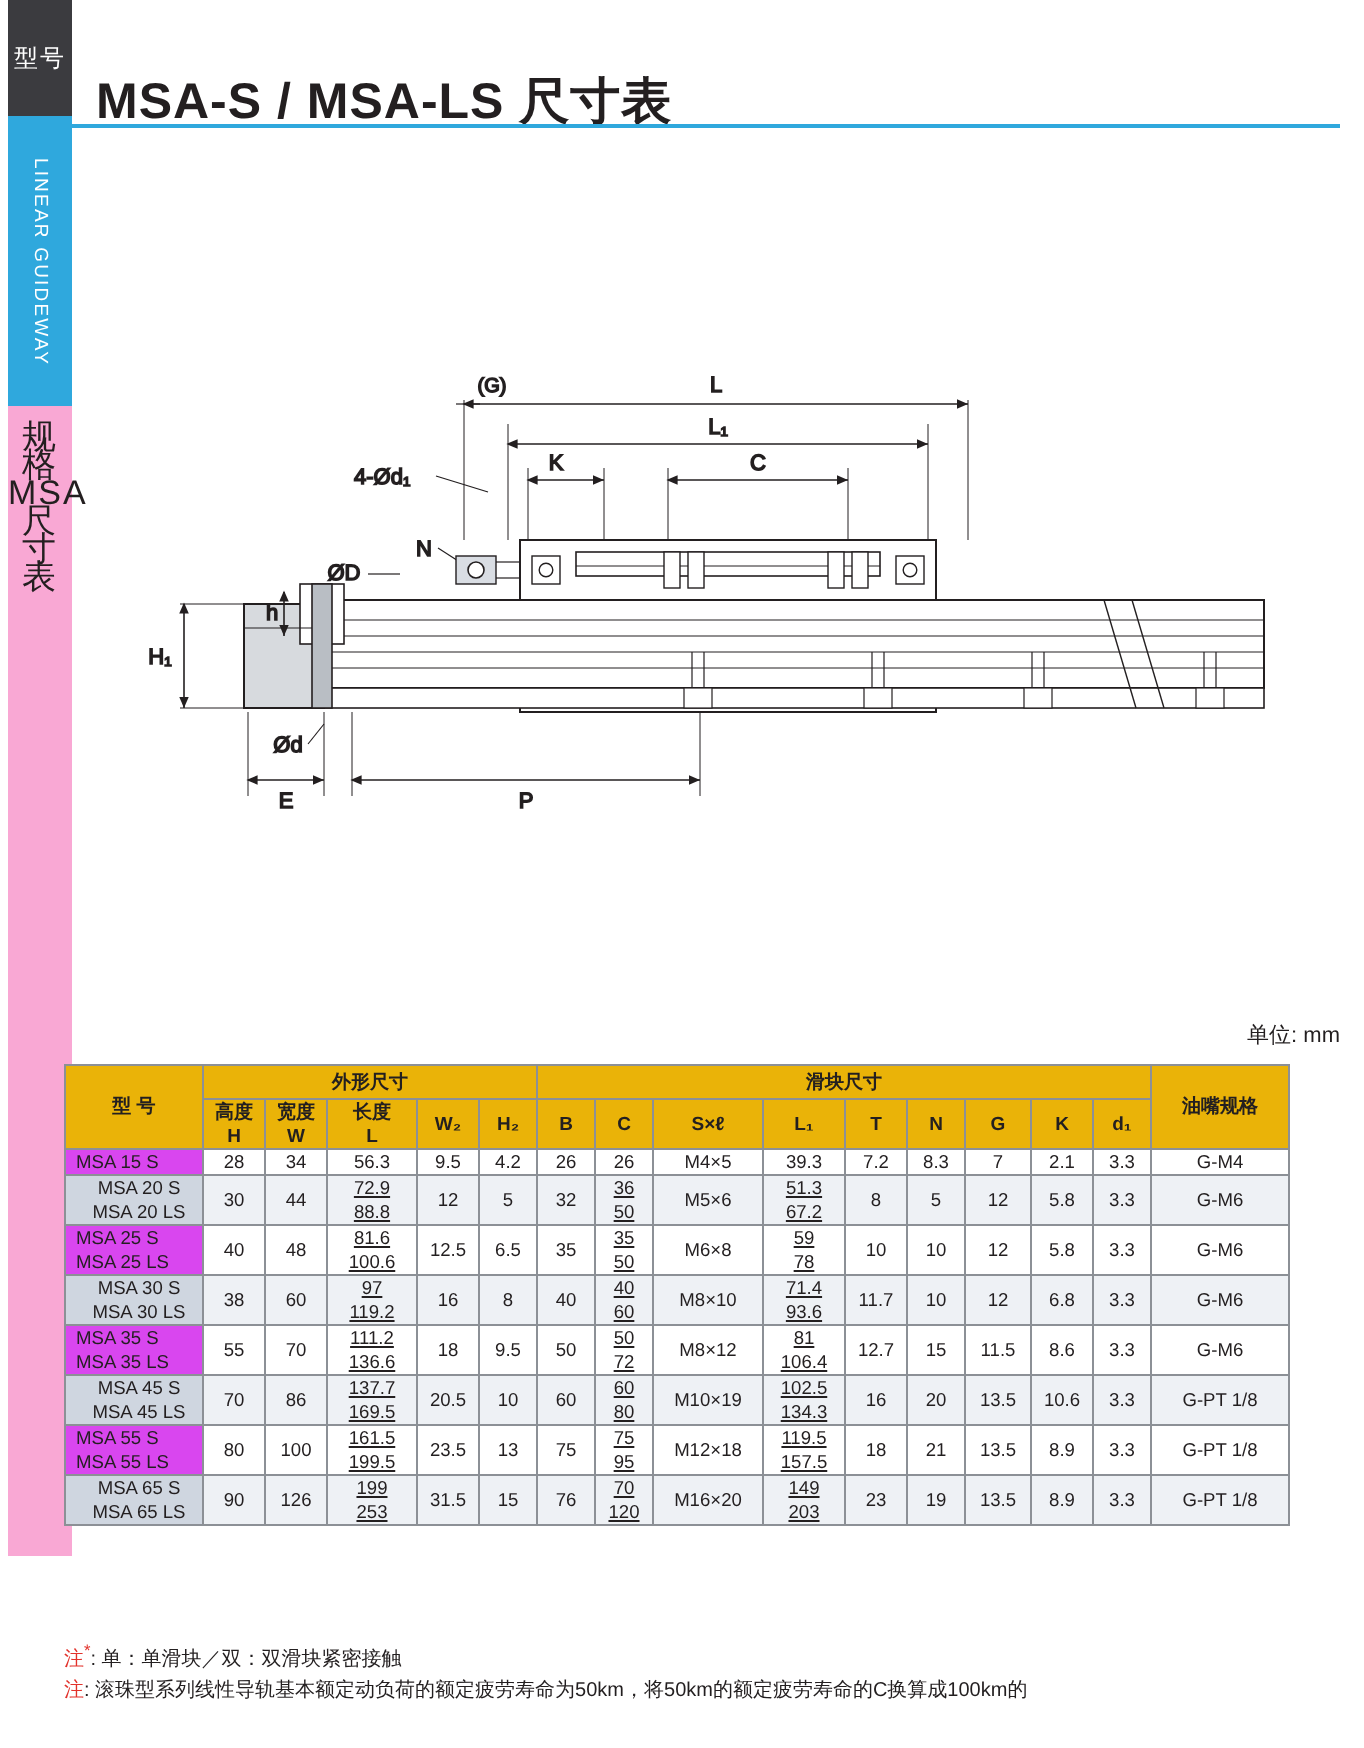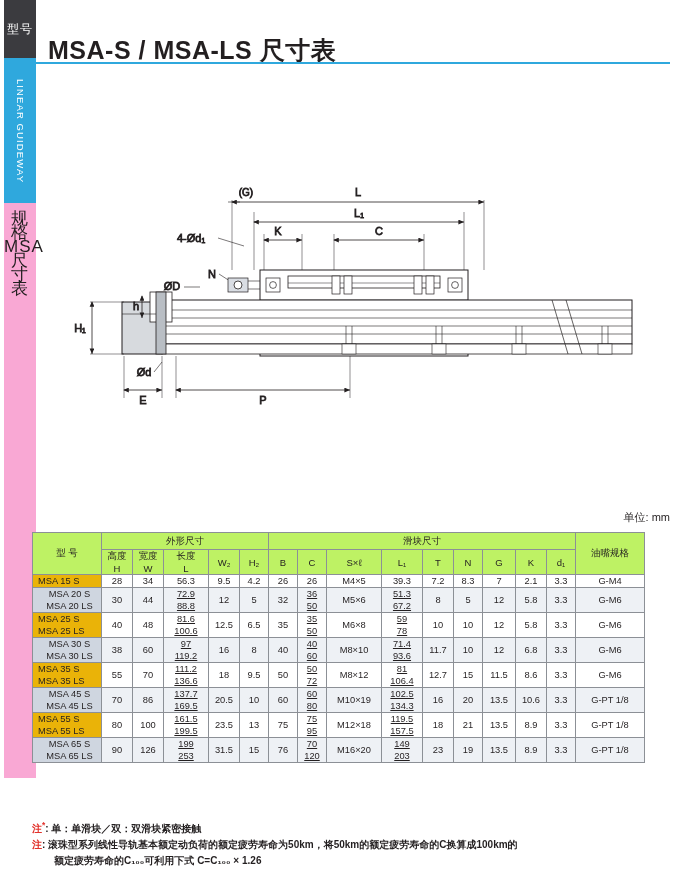--- a/index.html
+++ b/index.html
@@ -44,36 +44,36 @@
   }
   
   table.spec{
     position:absolute;left:32px;top:532px;border-collapse:collapse;
     font-size:9.3px;color:#231f20;
   }
   table.spec th,table.spec td{
     border:1px solid #8c9096;text-align:center;vertical-align:middle;padding:0;
   }
   table.spec thead th{
-    background:#bef264;font-weight:normal;font-size:9.5px;height:17px;
+    background:#eab308;font-weight:bold;font-size:9.5px;height:17px;
   }
   table.spec thead th.grp{height:16px;}
   table.spec td.model{
-    background:#eab308;text-align:left;padding-left:5px;font-size:9.3px;line-height:12px;
+    background:#d946ef;text-align:left;padding-left:5px;font-size:9.3px;line-height:12px;
     white-space:nowrap;
   }
   table.spec tr.alt td{background:#eef1f5;}
   table.spec tr.alt td.model{background:#cfd6e0;text-align:center;}
   td.two{line-height:12px;text-decoration:underline;}
   
   .notes{
     position:absolute;left:32px;top:818px;width:640px;font-size:10px;line-height:14px;color:#231f20;
   }
   .notes .n{color:#e2322b;}
-  .notes p{margin:0 0 2px 0;font-weight:bold;}
+  .notes p{margin:0 0 2px 0;}
   .notes .indent{padding-left:22px;}
   
   svg text{font-family:"Liberation Sans","DejaVu Sans",sans-serif;}
 </style>
 </head>
 <body>
 
 <div class="side-rail">
   <div class="side-tag">型号</div>
   <div class="side-blue">
@@ -395,16 +395,13 @@
     </tbody>
 </table>
 
 <div class="notes">
   <p>
     <span class="n">注</span><sup class="n">*</sup><span>: 单：单滑块／双：双滑块紧密接触</span>
   </p>
   <p>
     <span class="n">注</span><span>: 滚珠型系列线性导轨基本额定动负荷的额定疲劳寿命为50km，将50km的额定疲劳寿命的C换算成100km的</span>
   </p>
-  <p class="indent">
-    <span>额定疲劳寿命的C₁₀₀可利用下式 C=C₁₀₀ × 1.26</span>
-  </p>
 </div>
 
 </body></html>

